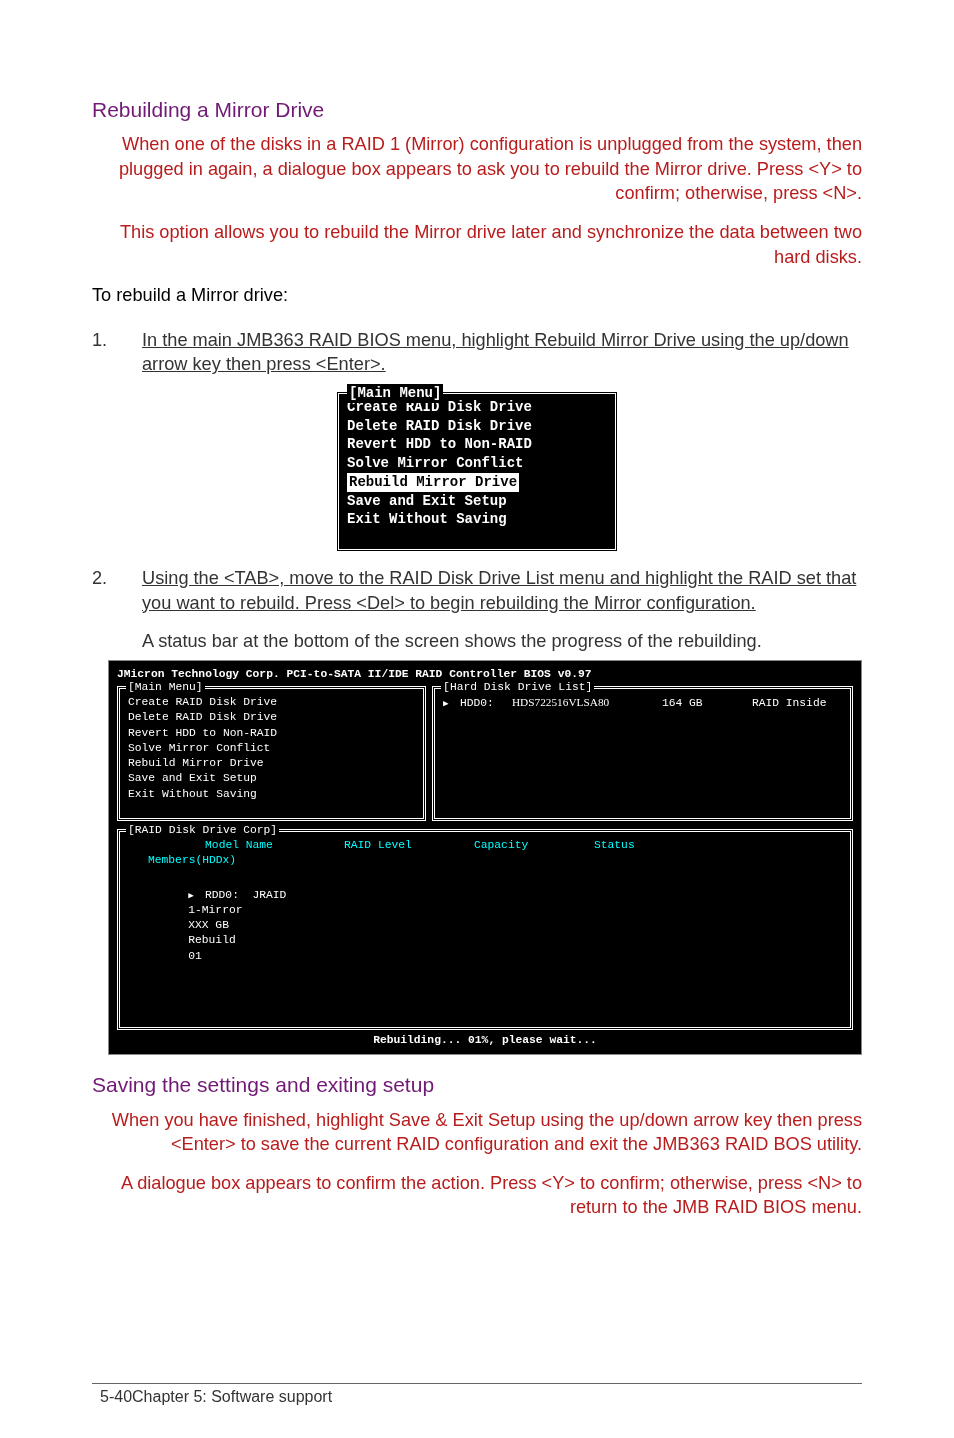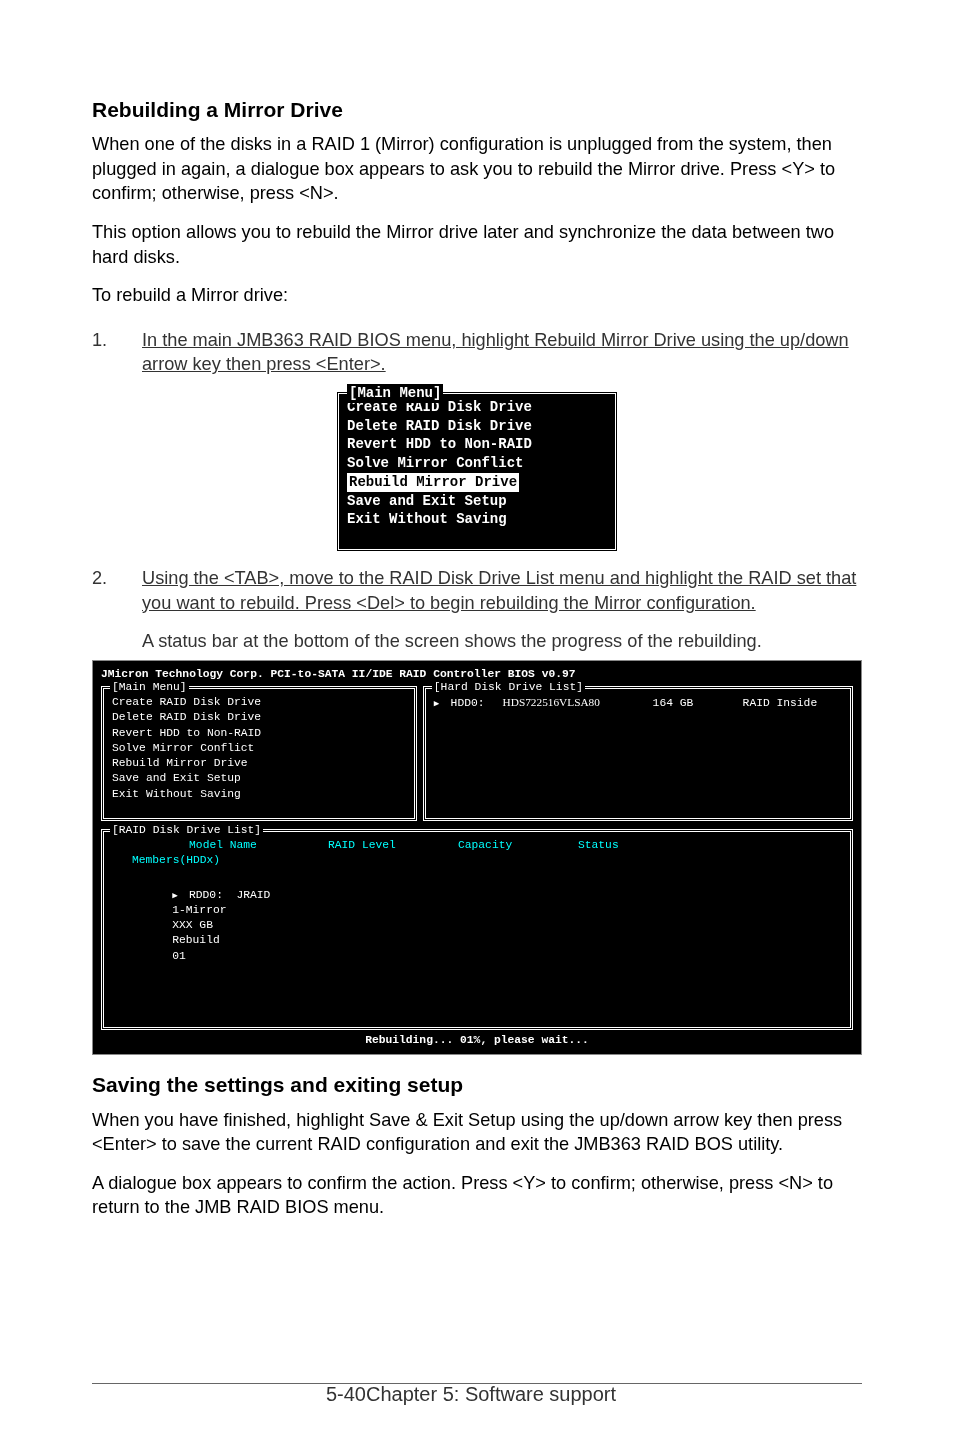--- a/index.html
+++ b/index.html
@@ -7,22 +7,22 @@
     width: 954px;
     height: 1438px;
     background: #fff;
     font-family: Helvetica, Arial, sans-serif;
     color: #333;
     padding: 96px 92px 40px 92px;
     position: relative;
     font-size: 18.2px;
     line-height: 1.35;
   }
-  .h2 { font-weight: bold; font-size: 21px; color: #000000; margin-bottom: 8px; }
-  .p { margin-bottom: 14px; color: #000000; }
+  .h2 { font-weight: normal; font-size: 21px; color: #701a75; margin-bottom: 8px; }
+  .p { margin-bottom: 14px; color: #b91c1c; text-align: right; }
   .p-tight { margin-bottom: 20px; color: #000000; }
   .ol-row { display: flex; gap: 28px; margin-bottom: 14px; }
   .ol-num { width: 22px; flex: 0 0 22px; }
   .ol-body { flex: 1; text-decoration: underline; }
   .indent-sub { padding-left: 50px; margin-bottom: 0; }
 
   
   .bios-small {
     width: 282px;
     margin: 4px auto 14px auto;
@@ -36,21 +36,21 @@
     padding: 4px 8px 20px 8px;
     position: relative;
   }
   .bios-small .legend {
     position: absolute; top: -10px; left: 8px;
     background: #000; padding: 0 2px;
   }
   .bios-small .sel { background: #fff; color: #000; padding: 0 2px; display: inline-block; }
 
   
-  .bios-wrap { border: 1px solid #888; margin: 6px 0 16px 0; }
+  .bios-wrap { border: 1px solid #888; margin: 6px 0 16px 16px; }
   .bios-large {
     background: #000;
     color: #fff;
     font-family: "Courier New", monospace;
     font-size: 11.3px;
     line-height: 1.35;
     padding: 6px 8px 2px 8px;
   }
   .bios-large .title { font-weight: bold; margin-bottom: 4px; }
   .panels { display: flex; gap: 6px; }
@@ -81,21 +81,21 @@
   .raid-head span, .raid-row span { display: inline-block; }
   .c1 { width: 210px; }
   .c2 { width: 130px; }
   .c3 { width: 120px; }
   .c4 { width: 110px; }
   .c5 { width: 60px; }
   .statusbar { text-align: center; font-weight: bold; padding: 3px 0 4px 0; }
 
   
   .hr { position: absolute; left: 92px; right: 92px; bottom: 54px; border-top: 1.5px solid #666; }
-  .footer { position: absolute; left: 80px; right: 92px; bottom: 30px; display: flex; justify-content: center; font-size: 20px; color: #333; }
+  .footer { position: absolute; left: 100px; right: 92px; bottom: 30px; display: flex; justify-content: flex-start; font-size: 16px; color: #333; }
 
   .nowrap { white-space: pre; }
   .arrow { font-size: 9px; display:inline-block; width:10px;}
 </style>
 </head>
 <body>
 
 <div class="h2">Rebuilding a Mirror Drive</div>
 <div class="p">When one of the disks in a RAID 1 (Mirror) configuration is unplugged from the system, then plugged in again, a dialogue box appears to ask you to rebuild the Mirror drive. Press &lt;Y&gt; to confirm; otherwise, press &lt;N&gt;.</div>
 <div class="p">This option allows you to rebuild the Mirror drive later and synchronize the data between two hard disks.</div>
@@ -145,21 +145,21 @@
       </div>
       <div class="panel panel-right">
         <span class="legend">[Hard Disk Drive List]</span>
         <div id="bios-hdd-rows">
             <div class="nowrap"><span class="arrow">▶</span> <span style="display:inline-block;width:52px;">HDD0:</span><span style="display:inline-block;width:150px;font-family:Liberation Serif, serif;">HDS722516VLSA80</span><span style="display:inline-block;width:90px;">164 GB</span><span>RAID Inside</span></div>
           </div>
       </div>
     </div>
 
     <div class="raid-panel">
-      <span class="legend">[RAID Disk Drive List]</span>
+      <span class="legend">[RAID Disk Drive Corp]</span>
       <div class="raid-head">
         <span class="c1" style="text-align:center;">Model Name</span>
         <span class="c2">RAID Level</span>
         <span class="c3">Capacity</span>
         <span class="c4">Status</span>
       </div>
       <div class="cyan" style="padding-left:14px;">Members(HDDx)</div>
       <div class="raid-row nowrap" style="margin-top:4px;">
         <span class="c1"><span class="arrow">▶</span> <span>RDD0:</span>  <span>JRAID</span></span>
         <span class="c2">1-Mirror</span>

